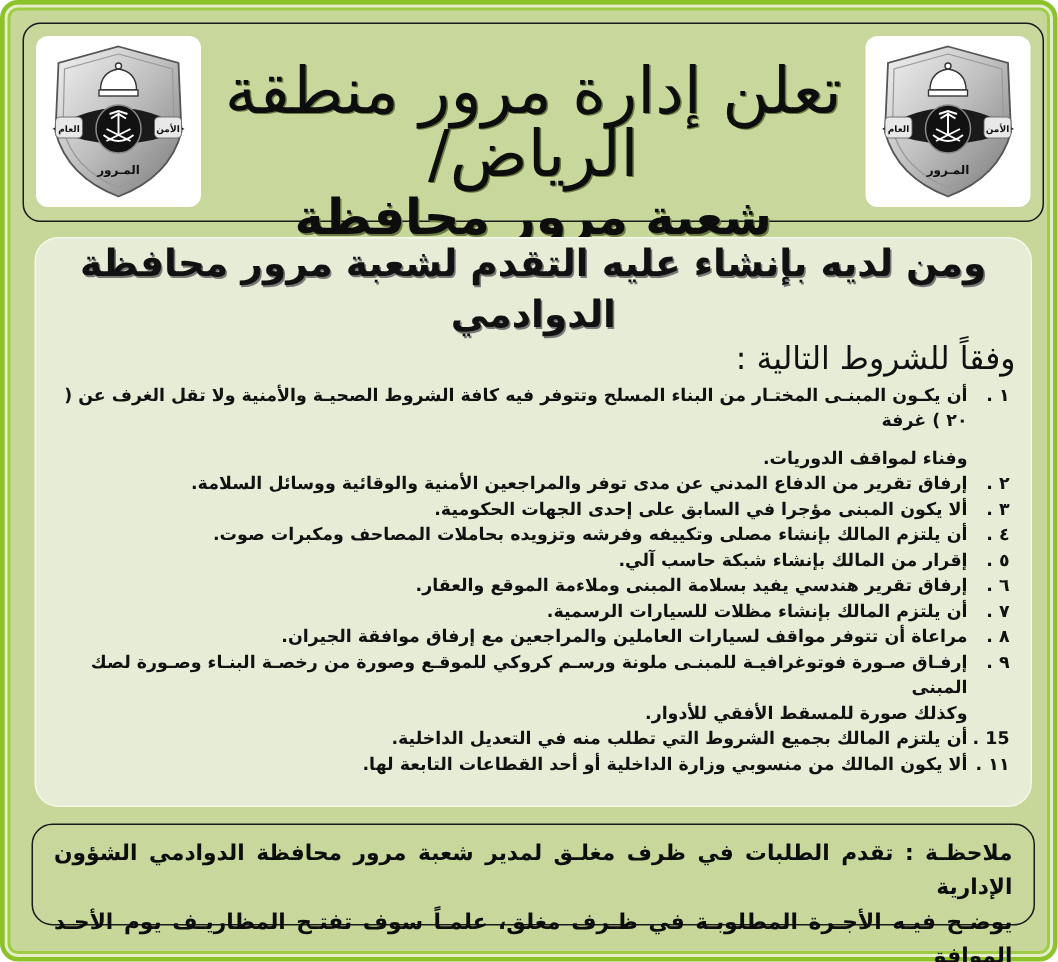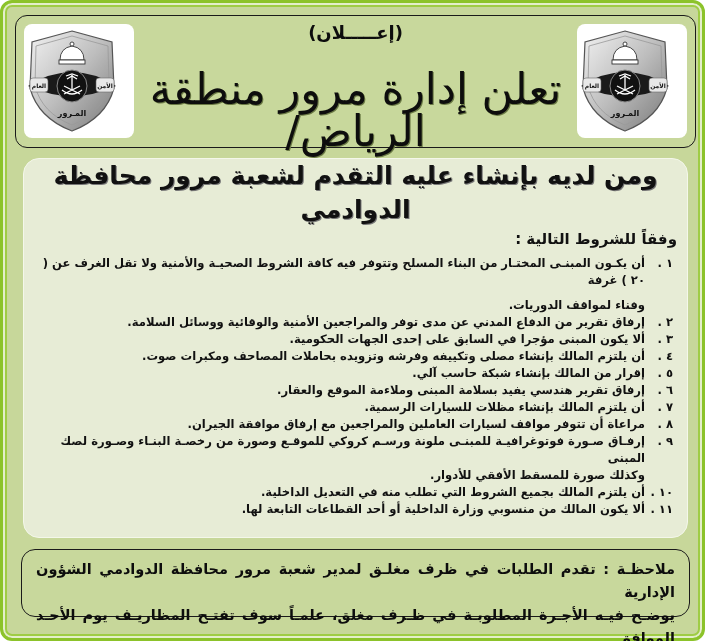--- a/index.html
+++ b/index.html
@@ -18,21 +18,21 @@
     
     .header {
       position: absolute; left: 12px; top: 12px; width: 681px; height: 133px;
       border: 1.6px solid #1a1a1a;
       border-radius: 12px;
       background: #c8d89c;
     }
     .logo {
       position: absolute; top: 8px; width: 110px; height: 114px;
       background: #ffffff; border-radius: 8px;
-      display: flex; align-items: center; justify-content: flex-end;
+      display: flex; align-items: center; justify-content: center;
     }
     .logo.right { right: 8px; }
     .logo.left { left: 8px; }
     .header-text {
       position: absolute; left: 130px; right: 130px; top: 0; bottom: 0;
       text-align: center; color: #0d0d0d;
     }
     .announce {
       font-weight: bold; font-size: 18px; margin-top: 6px; line-height: 22px;
     }
@@ -55,21 +55,21 @@
     }
     .headline {
       text-align: center; font-weight: bold; font-size: 34px; line-height: 40px;
       margin-top: 8px; text-shadow: 1px 1px 0 #777;
     }
     .subhead {
       text-align: center; font-weight: bold; font-size: 25px; line-height: 34px;
       text-shadow: 1px 1px 0 #777;
     }
     .intro {
-      font-weight: bold; font-size: 15px; line-height: 20px;
+      font-weight: normal; font-size: 21px; line-height: 20px;
       padding-right: 10px; margin-top: 2px;
     }
     ol.conditions { list-style: none; padding-right: 14px; padding-left: 10px; margin-top: 6px; }
     ol.conditions li {
       display: flex; font-weight: bold; font-size: 11.6px; line-height: 17px;
     }
     ol.conditions li .num { width: 28px; flex: 0 0 28px; text-align: right; }
     ol.conditions li .txt { flex: 1; }
     ol.conditions li.gap1 .txt span.l2 { display: block; margin-top: 8px; }
     
@@ -114,21 +114,20 @@
         </g>
         <rect x="6" y="50" width="18" height="14" rx="3" fill="#e8e8e8" stroke="#666" stroke-width="0.6"></rect>
         <rect x="72" y="50" width="18" height="14" rx="3" fill="#e8e8e8" stroke="#666" stroke-width="0.6"></rect>
         <text x="15" y="60" font-size="6" text-anchor="middle" font-weight="bold" fill="#111" font-family="DejaVu Sans, sans-serif">العام</text>
         <text x="81" y="60" font-size="6" text-anchor="middle" font-weight="bold" fill="#111" font-family="DejaVu Sans, sans-serif">الأمن</text>
         <text x="48" y="88" font-size="8" text-anchor="middle" font-weight="bold" fill="#111" font-family="DejaVu Sans, sans-serif">المـرور</text>
       </svg>
     </div>
 
     <div class="header-text">
-      <div class="announce">(إعـــــلان)</div>
       <div class="title1">تعلن إدارة مرور منطقة الرياض/</div>
       <div class="title2">شعبة مرور محافظة الدوادمي</div>
     </div>
 
     <div class="logo left">
       <svg width="96" height="106" viewBox="0 0 96 106">
         <defs>
           <linearGradient id="sg2" x1="0" y1="0" x2="1" y2="1">
             <stop offset="0" stop-color="#f2f2f2"></stop>
               <stop offset="0.5" stop-color="#bdbdbd"></stop>
@@ -192,21 +191,21 @@
       </li>
       <li>
         <span class="num">٨ .</span>
         <span class="txt">مراعاة أن تتوفر مواقف لسيارات العاملين والمراجعين مع إرفاق موافقة الجيران.</span>
       </li>
       <li>
         <span class="num">٩ .</span>
         <span class="txt"><span>إرفـاق صـورة فوتوغرافيـة للمبنـى ملونة ورسـم كروكي للموقـع وصورة من رخصـة البنـاء وصـورة لصك المبنى</span><br><span>وكذلك صورة للمسقط الأفقي للأدوار.</span></span>
       </li>
       <li>
-        <span class="num">١٠ .</span>
+        <span class="num">15 .</span>
         <span class="txt">أن يلتزم المالك بجميع الشروط التي تطلب منه في التعديل الداخلية.</span>
       </li>
       <li>
         <span class="num">١١ .</span>
         <span class="txt">ألا يكون المالك من منسوبي وزارة الداخلية أو أحد القطاعات التابعة لها.</span>
       </li>
     </ol>
   </div>
 
   <div class="note">

